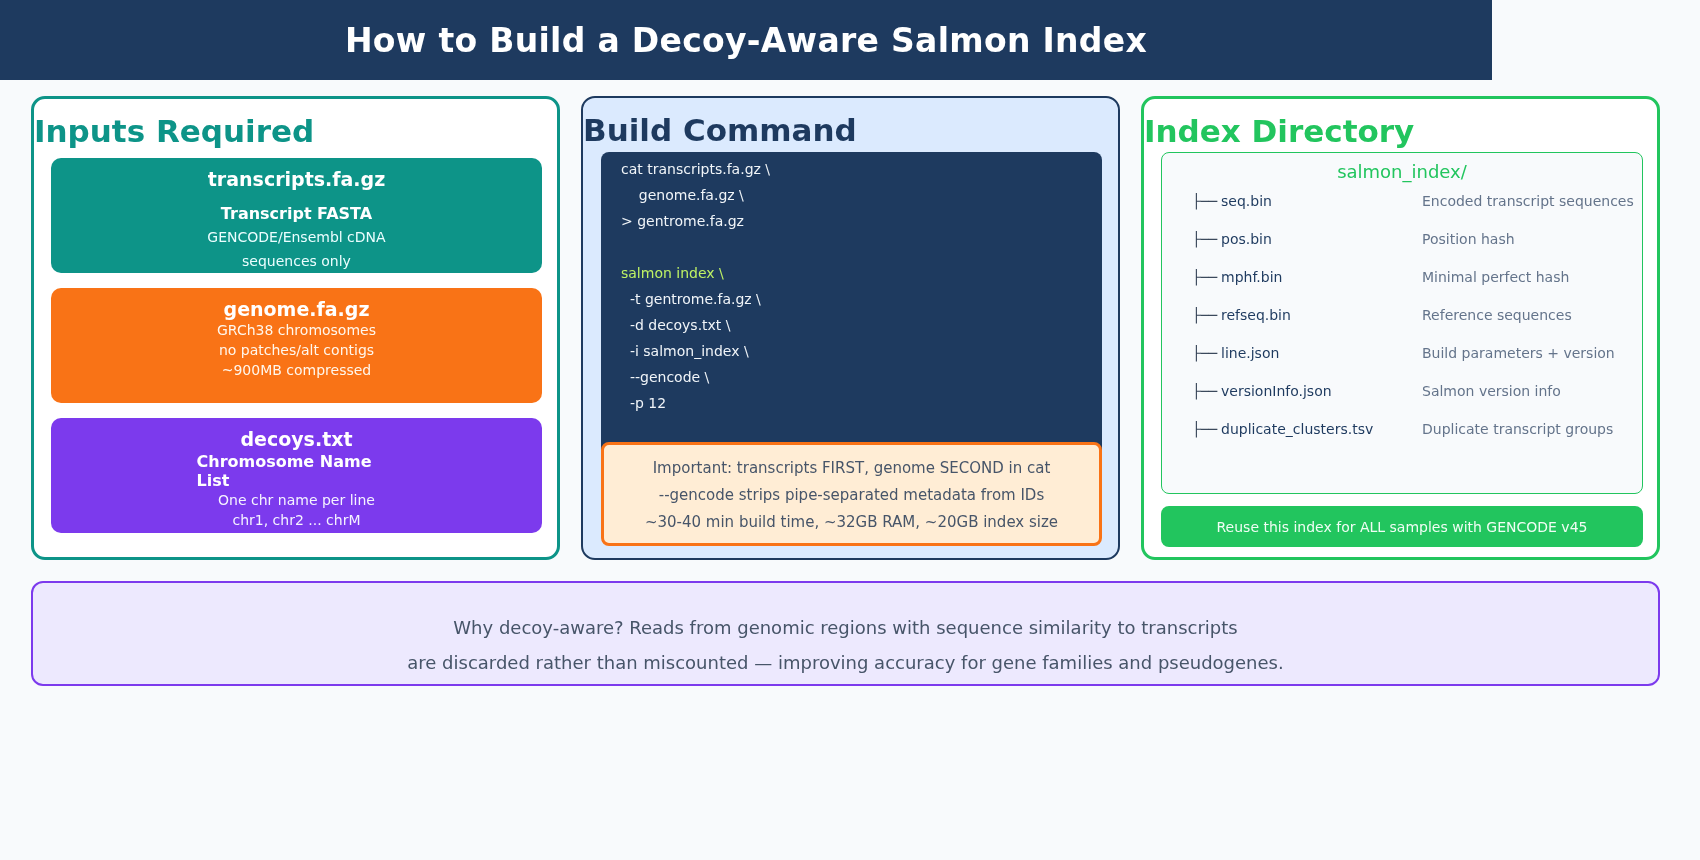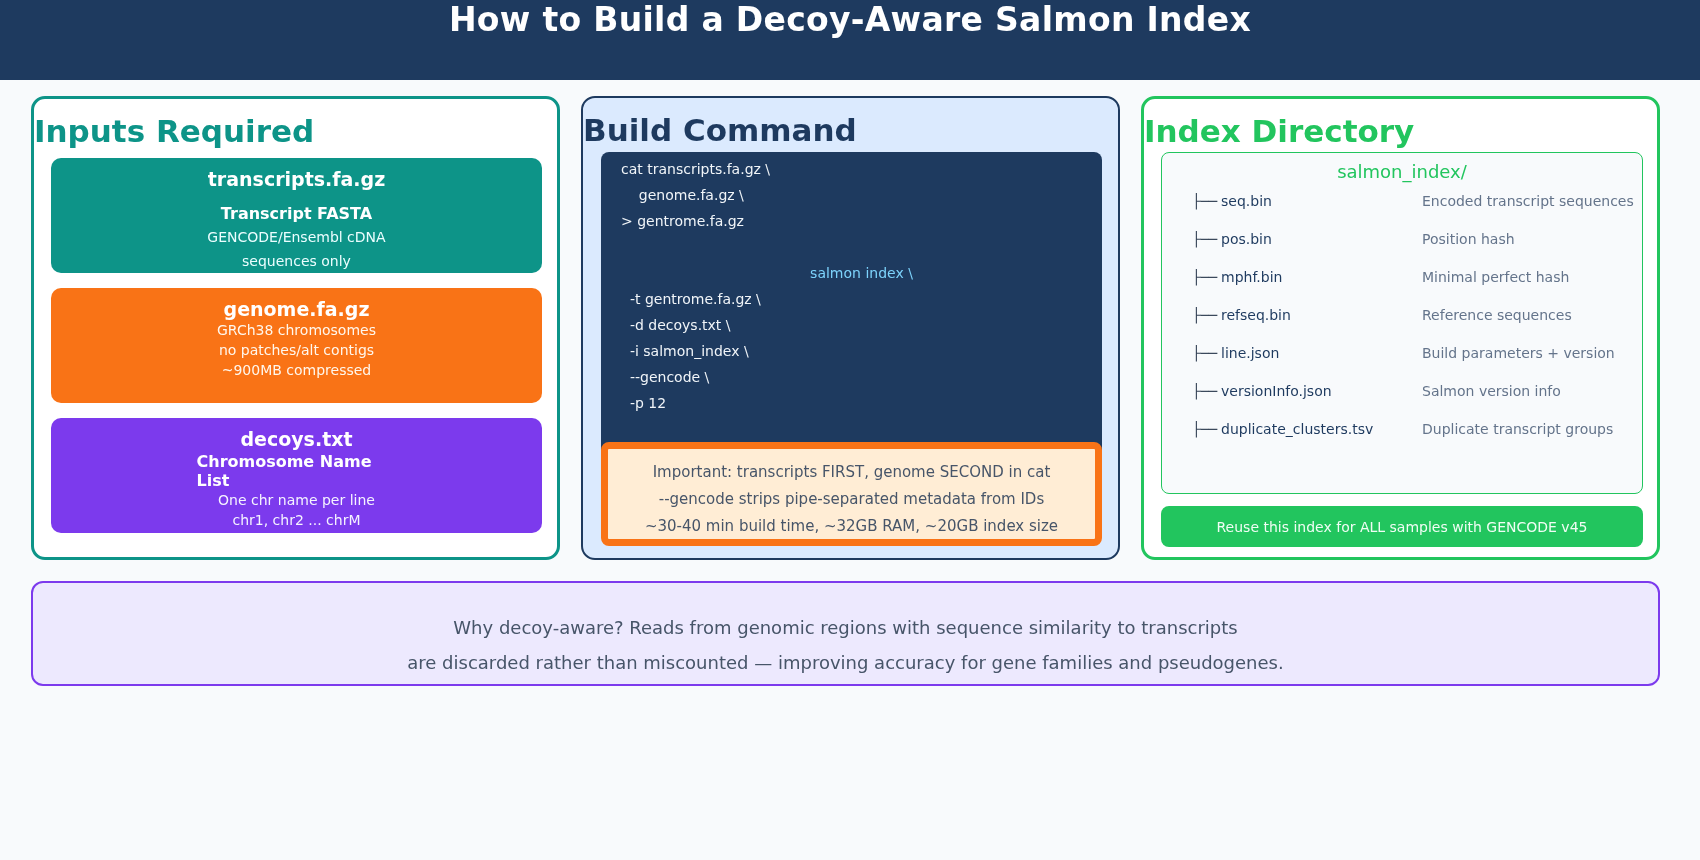--- a/index.html
+++ b/index.html
@@ -1,19 +1,19 @@
 <!DOCTYPE html>
 <html><head>
   <meta charset="utf-8">
   <style>
     * { box-sizing: border-box; margin: 0; padding: 0; }
     html, body { width: 1700px; height: 860px; background: #f8fafc; overflow: hidden;
       font-family: "DejaVu Sans", sans-serif; }
-    .header { position: absolute; left: 0; top: 0; width: 1700px; height: 80px; background: #1e3a5f;
-      display: flex; justify-content: center; }
+    .header { position: absolute; left: 0; top: 0; width: 1492px; height: 80px; background: #1e3a5f;
+      display: flex; align-items: center; justify-content: center; }
     .header h1 { color: #ffffff; font-size: 33px; font-weight: bold; letter-spacing: 0.3px; }
 
     .panel { position: absolute; top: 96px; height: 464px; border-radius: 14px; border: 3px solid; }
     .panel-title { position: absolute; top: 14px; left: 0; right: 0; text-align: left;
       font-size: 31px; font-weight: bold; }
 
     
     .p-inputs { left: 31px; width: 529px; border-color: #0d9488; background: #ffffff; }
     .p-inputs .panel-title { color: #0d9488; }
     .card { position: absolute; left: 17px; width: 491px; height: 115px; border-radius: 10px;
@@ -33,23 +33,23 @@
     .card-purple .fname { margin-top: 10px; }
     .card-purple .ftype { margin-top: 2px; width: 200px; margin-left: auto; margin-right: auto; text-align: left; line-height: 19px; }
     .card-purple .fdesc { color: #f5f3ff; }
 
     
     .p-build { left: 581px; width: 539px; border-color: #1e3a5f; background: #dbeafe; border-width: 2px; }
     .p-build .panel-title { color: #1e3a5f; }
     .code { position: absolute; left: 18px; top: 54px; width: 501px; height: 344px; background: #1e3a5f;
       border-radius: 8px; padding: 4px 0 0 20px; }
     .code .line { font-size: 14px; line-height: 26px; color: #f1f5f9; white-space: pre; height: 26px; }
-    .code .line.accent { color: #7dd3fc; text-align: center; }
+    .code .line.accent { color: #bef264; }
     .note { position: absolute; left: 18px; top: 344px; width: 501px; height: 104px; background: #ffedd5;
-      border: 7px solid #f97316; border-radius: 8px; text-align: center; padding-top: 10px; }
+      border: 3px solid #f97316; border-radius: 8px; text-align: center; padding-top: 10px; }
     .note .nline { font-size: 15px; color: #475569; line-height: 27px; }
 
     
     .p-index { left: 1141px; width: 519px; border-color: #22c55e; background: #ffffff; }
     .p-index .panel-title { color: #22c55e; }
     .dirbox { position: absolute; left: 17px; top: 53px; width: 482px; height: 342px; background: #f8fafc;
       border: 1.5px solid #22c55e; border-radius: 8px; }
     .dirname { position: absolute; top: 8px; left: 0; right: 0; text-align: center; color: #22c55e;
       font-weight: normal; font-size: 18px; }
     .entry { position: absolute; left: 30px; width: 450px; height: 24px; }

